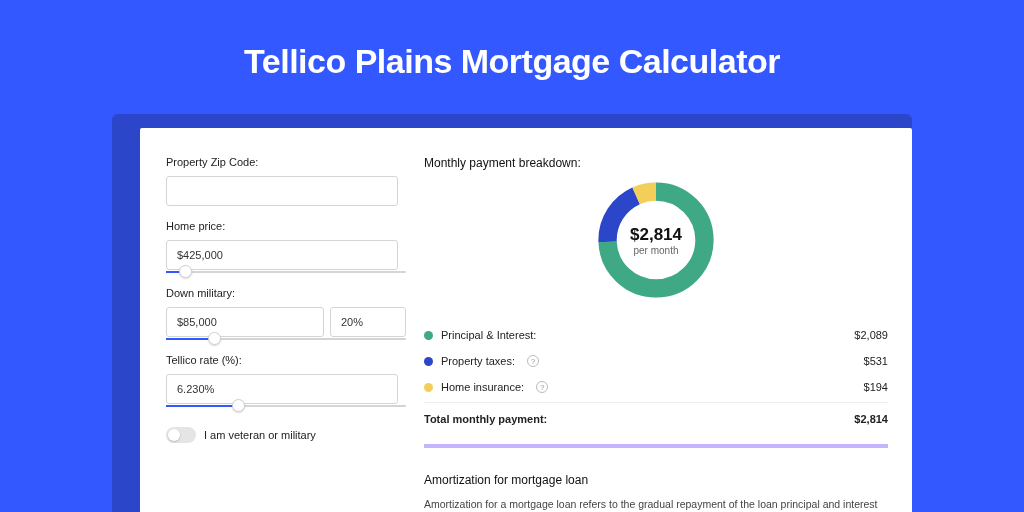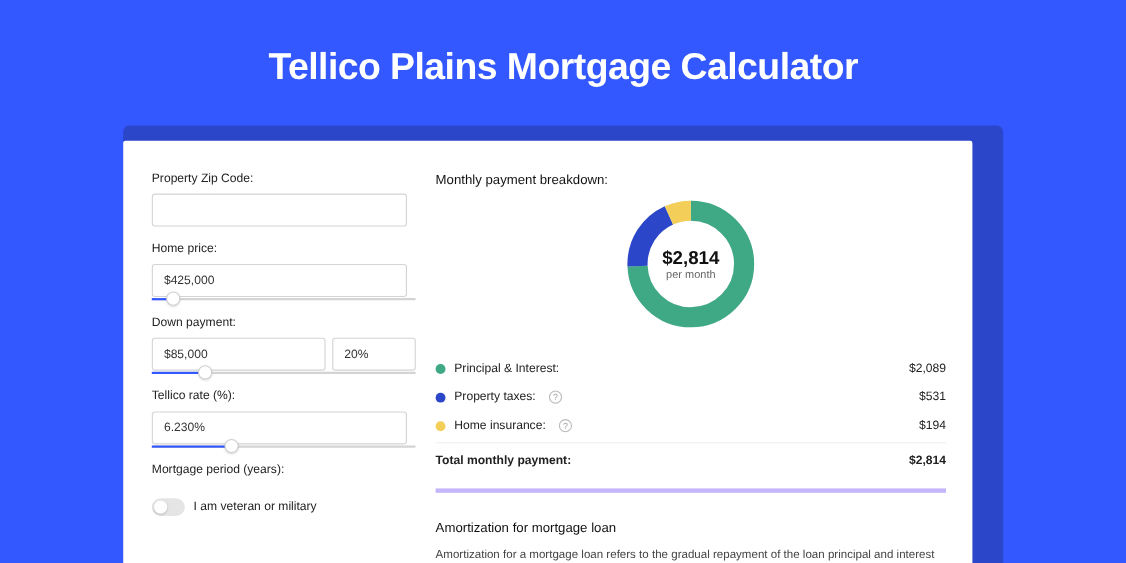--- a/index.html
+++ b/index.html
@@ -9,21 +9,21 @@
   .hero h1 { color: #fff; font-size: 34px; font-weight: 700; letter-spacing: -0.5px; }
   .card-shadow {
     position: absolute;
     left: 112px; top: 114px;
     width: 800px; height: 398px;
     background: #2b46c8;
     border-radius: 6px 6px 0 0;
   }
   .card {
     position: absolute;
-    left: 112px; top: 128px;
+    left: 140px; top: 128px;
     width: 772px; height: 384px;
     background: #fff;
     border-radius: 2px 2px 0 0;
     overflow: hidden;
   }
   .cols { display: flex; height: 100%; }
   .left { width: 270px; padding: 28px 0 0 26px; }
   .right { flex: 1; padding: 28px 24px 0 14px; }
 
   .lbl { font-size: 11px; color: #222; margin-bottom: 8px; display: block; }
@@ -116,42 +116,41 @@
       <div class="group">
         <label class="lbl">Home price:</label>
         <input class="field" value="$425,000" style="">
         <div class="slider-track">
           <div class="slider-fill" id="hp-fill" style="width: 8%;"></div>
           <div class="slider-thumb" id="hp-thumb" style="left: calc(8% - 6px);"></div>
         </div>
       </div>
 
       <div class="group">
-        <label class="lbl">Down payment:</label>
+        <label class="lbl">Down military:</label>
         <div class="dp-row">
           <input class="field" value="$85,000" style="">
           <input class="field" value="20%" style="">
         </div>
         <div class="slider-track">
           <div class="slider-fill" id="dp-fill" style="width: 20%;"></div>
           <div class="slider-thumb" id="dp-thumb" style="left: calc(20% - 6px);"></div>
         </div>
       </div>
 
       <div class="group">
         <label class="lbl">Tellico rate (%):</label>
         <input class="field" value="6.230%" style="">
         <div class="slider-track">
           <div class="slider-fill" id="rt-fill" style="width: 30%;"></div>
           <div class="slider-thumb" id="rt-thumb" style="left: calc(30% - 6px);"></div>
         </div>
       </div>
 
       <div class="group">
-        <label class="lbl">Mortgage period (years):</label>
       </div>
 
       <div class="toggle-row">
         <div class="toggle">
           <div class="toggle-knob"></div>
         </div>
         <span>I am veteran or military</span>
       </div>
     </div>
 

